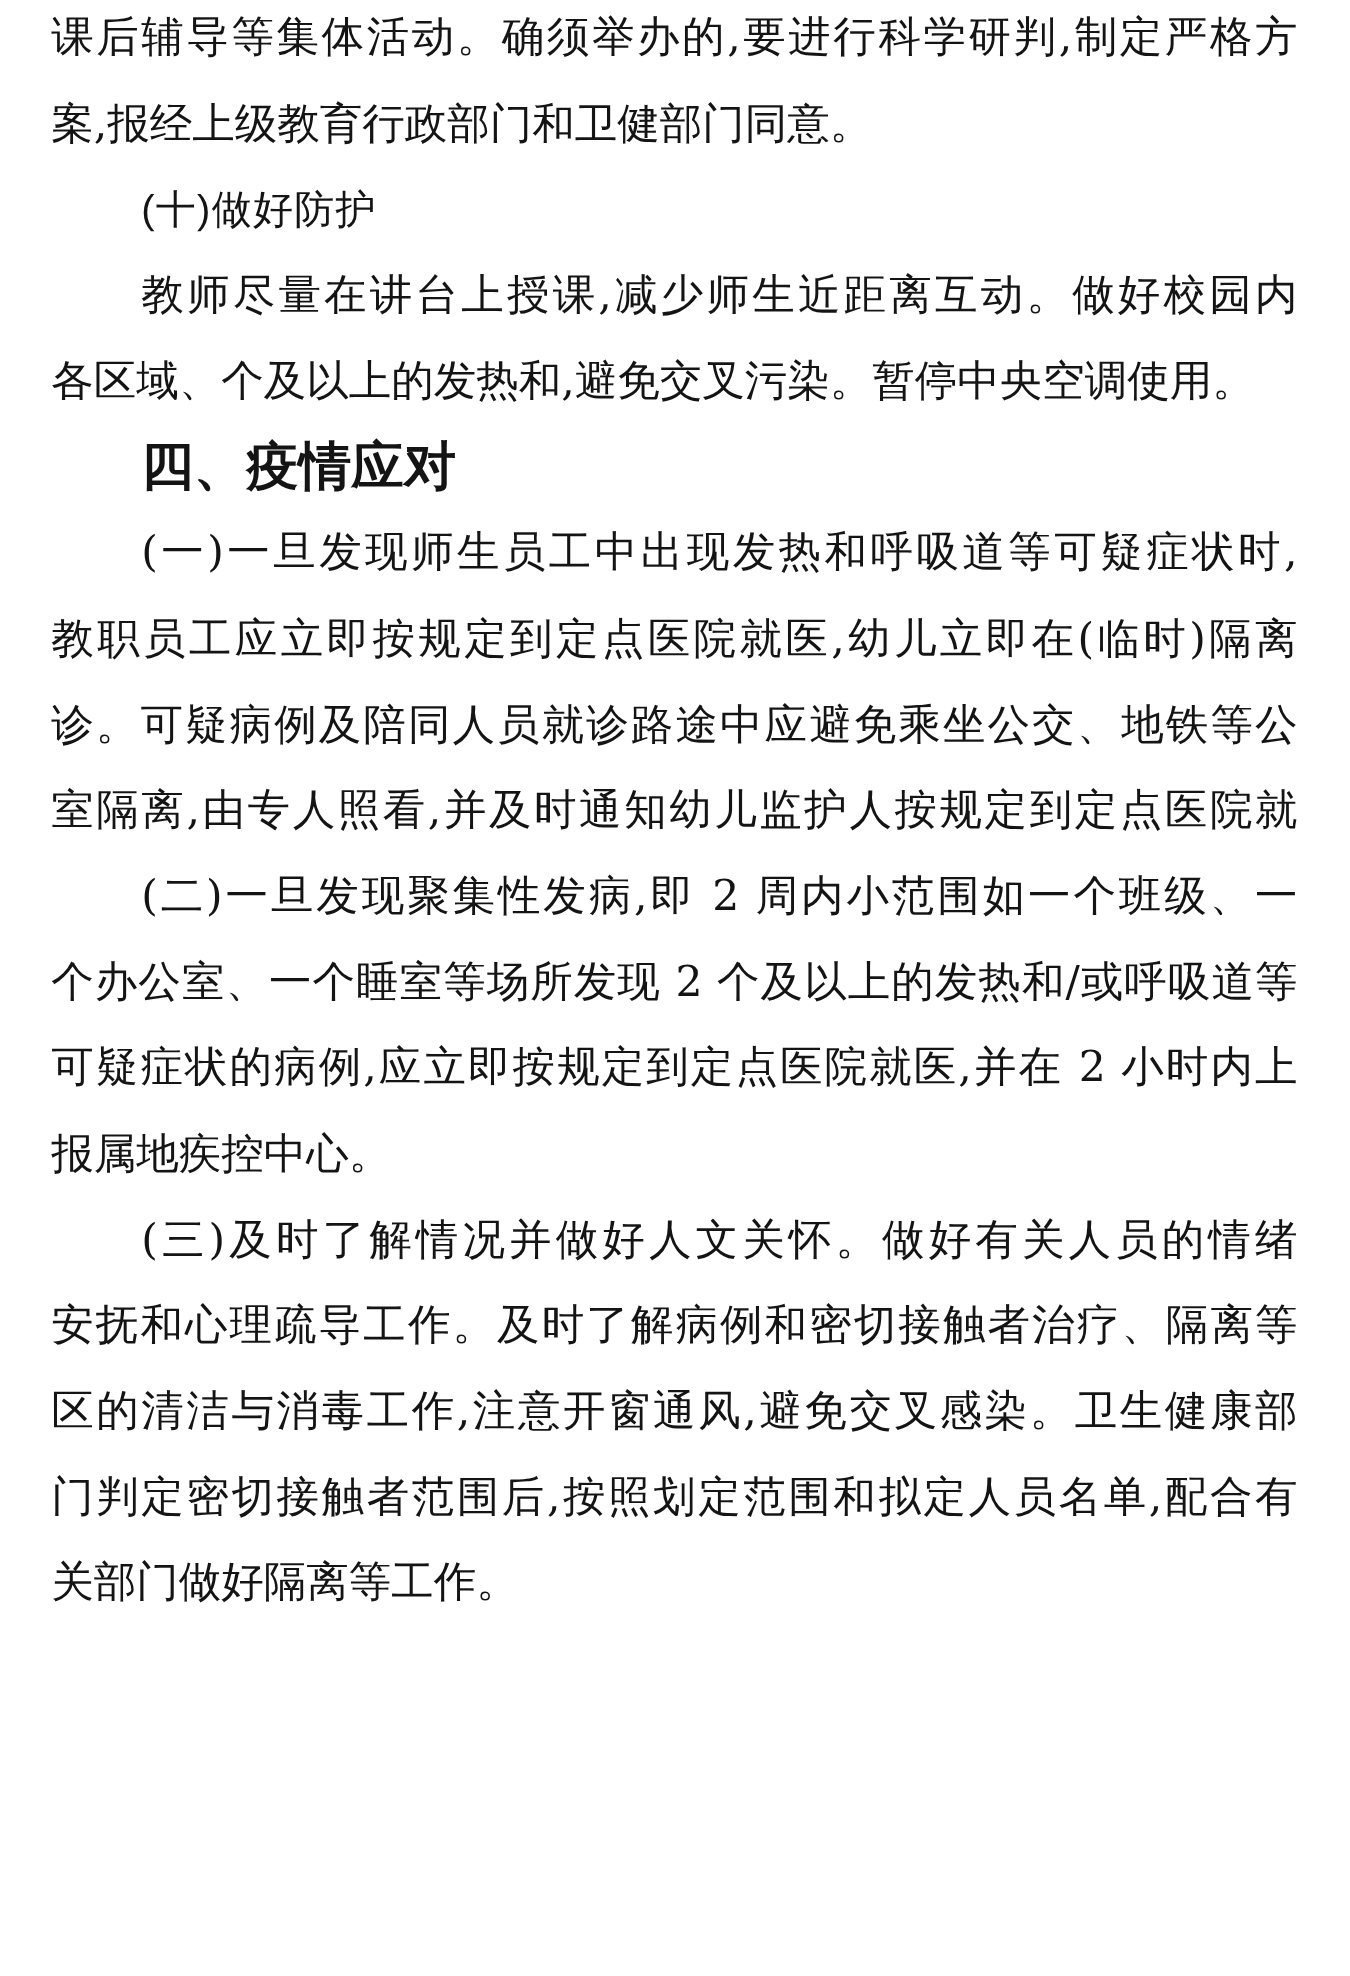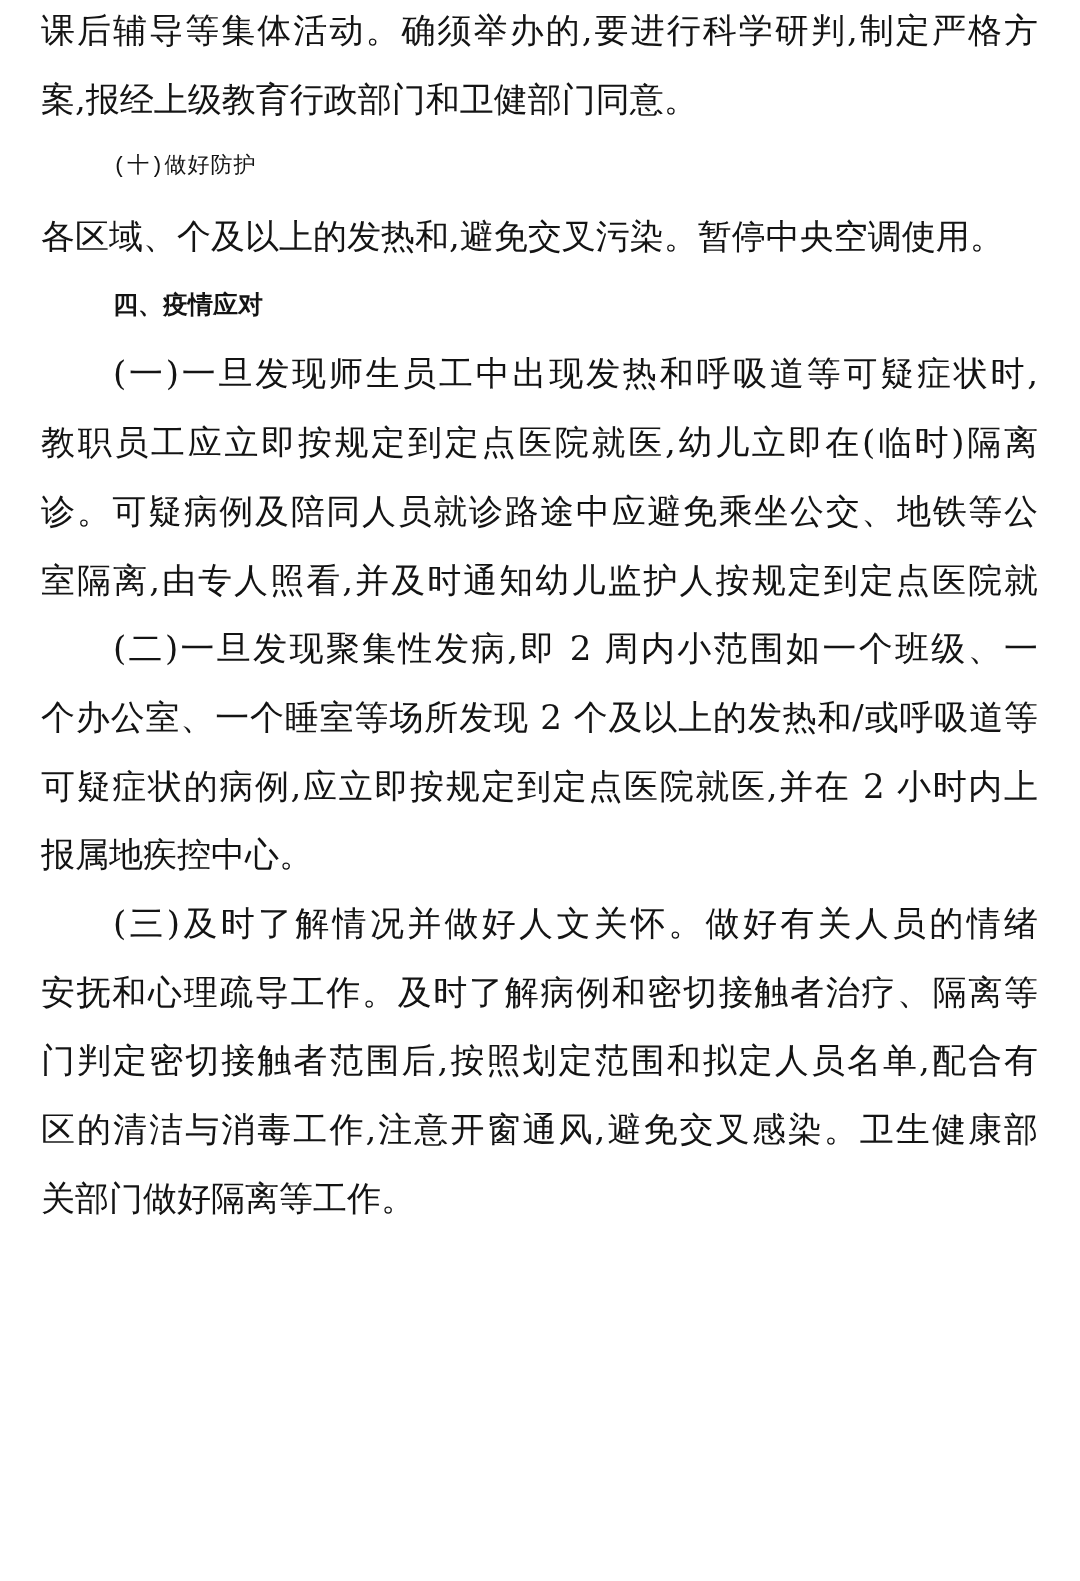--- a/index.html
+++ b/index.html
@@ -34,45 +34,46 @@
       overflow: visible;
     }
     .line.last {
       text-align: right;
       text-align-last: left;
     }
     .indent {
       padding-left: 72px;
     }
     .subheading .line {
-      font-size: 22px;
-      font-family: Liberation Mono, monospace;
+      font-size: 32px;
+      font-family: Liberation Sans, sans-serif;
       letter-spacing: 1px;
     }
     .section-heading .line {
       font-family: "DejaVu Sans", "Liberation Sans", sans-serif;
       font-weight: bold;
-      font-size: 25px;
+      font-size: 42px;
     }
   </style>
 </head>
 <body>
 
 <div class="page">
 
   <div class="paragraph">
     <div class="line">课后辅导等集体活动。确须举办的,要进行科学研判,制定严格方</div>
     <div class="line last">案,报经上级教育行政部门和卫健部门同意。</div>
   </div>
 
   <div class="paragraph subheading">
     <div class="line last indent">(十)做好防护</div>
   </div>
 
   <div class="paragraph">
+    <div class="line indent">教师尽量在讲台上授课,减少师生近距离互动。做好校园内</div>
     <div class="line last">各区域、个及以上的发热和,避免交叉污染。暂停中央空调使用。</div>
   </div>
 
   <div class="paragraph section-heading">
     <div class="line last indent">四、疫情应对</div>
   </div>
 
   <div class="paragraph">
     <div class="line indent">(一)一旦发现师生员工中出现发热和呼吸道等可疑症状时,</div>
     <div class="line">教职员工应立即按规定到定点医院就医,幼儿立即在(临时)隔离</div>
@@ -86,18 +87,18 @@
     <div class="line">可疑症状的病例,应立即按规定到定点医院就医,并在 2 小时内上</div>
     <div class="line last">报属地疾控中心。</div>
   </div>
 
   <div class="paragraph">
     <div class="line indent">(三)及时了解情况并做好人文关怀。做好有关人员的情绪</div>
     <div class="line">安抚和心理疏导工作。及时了解病例和密切接触者治疗、隔离等</div>
   </div>
 
   <div class="paragraph">
+    <div class="line">区的清洁与消毒工作,注意开窗通风,避免交叉感染。卫生健康部</div>
     <div class="line">门判定密切接触者范围后,按照划定范围和拟定人员名单,配合有</div>
-    <div class="line">区的清洁与消毒工作,注意开窗通风,避免交叉感染。卫生健康部</div>
     <div class="line last">关部门做好隔离等工作。</div>
   </div>
 
 </div>
 
 </body></html>

